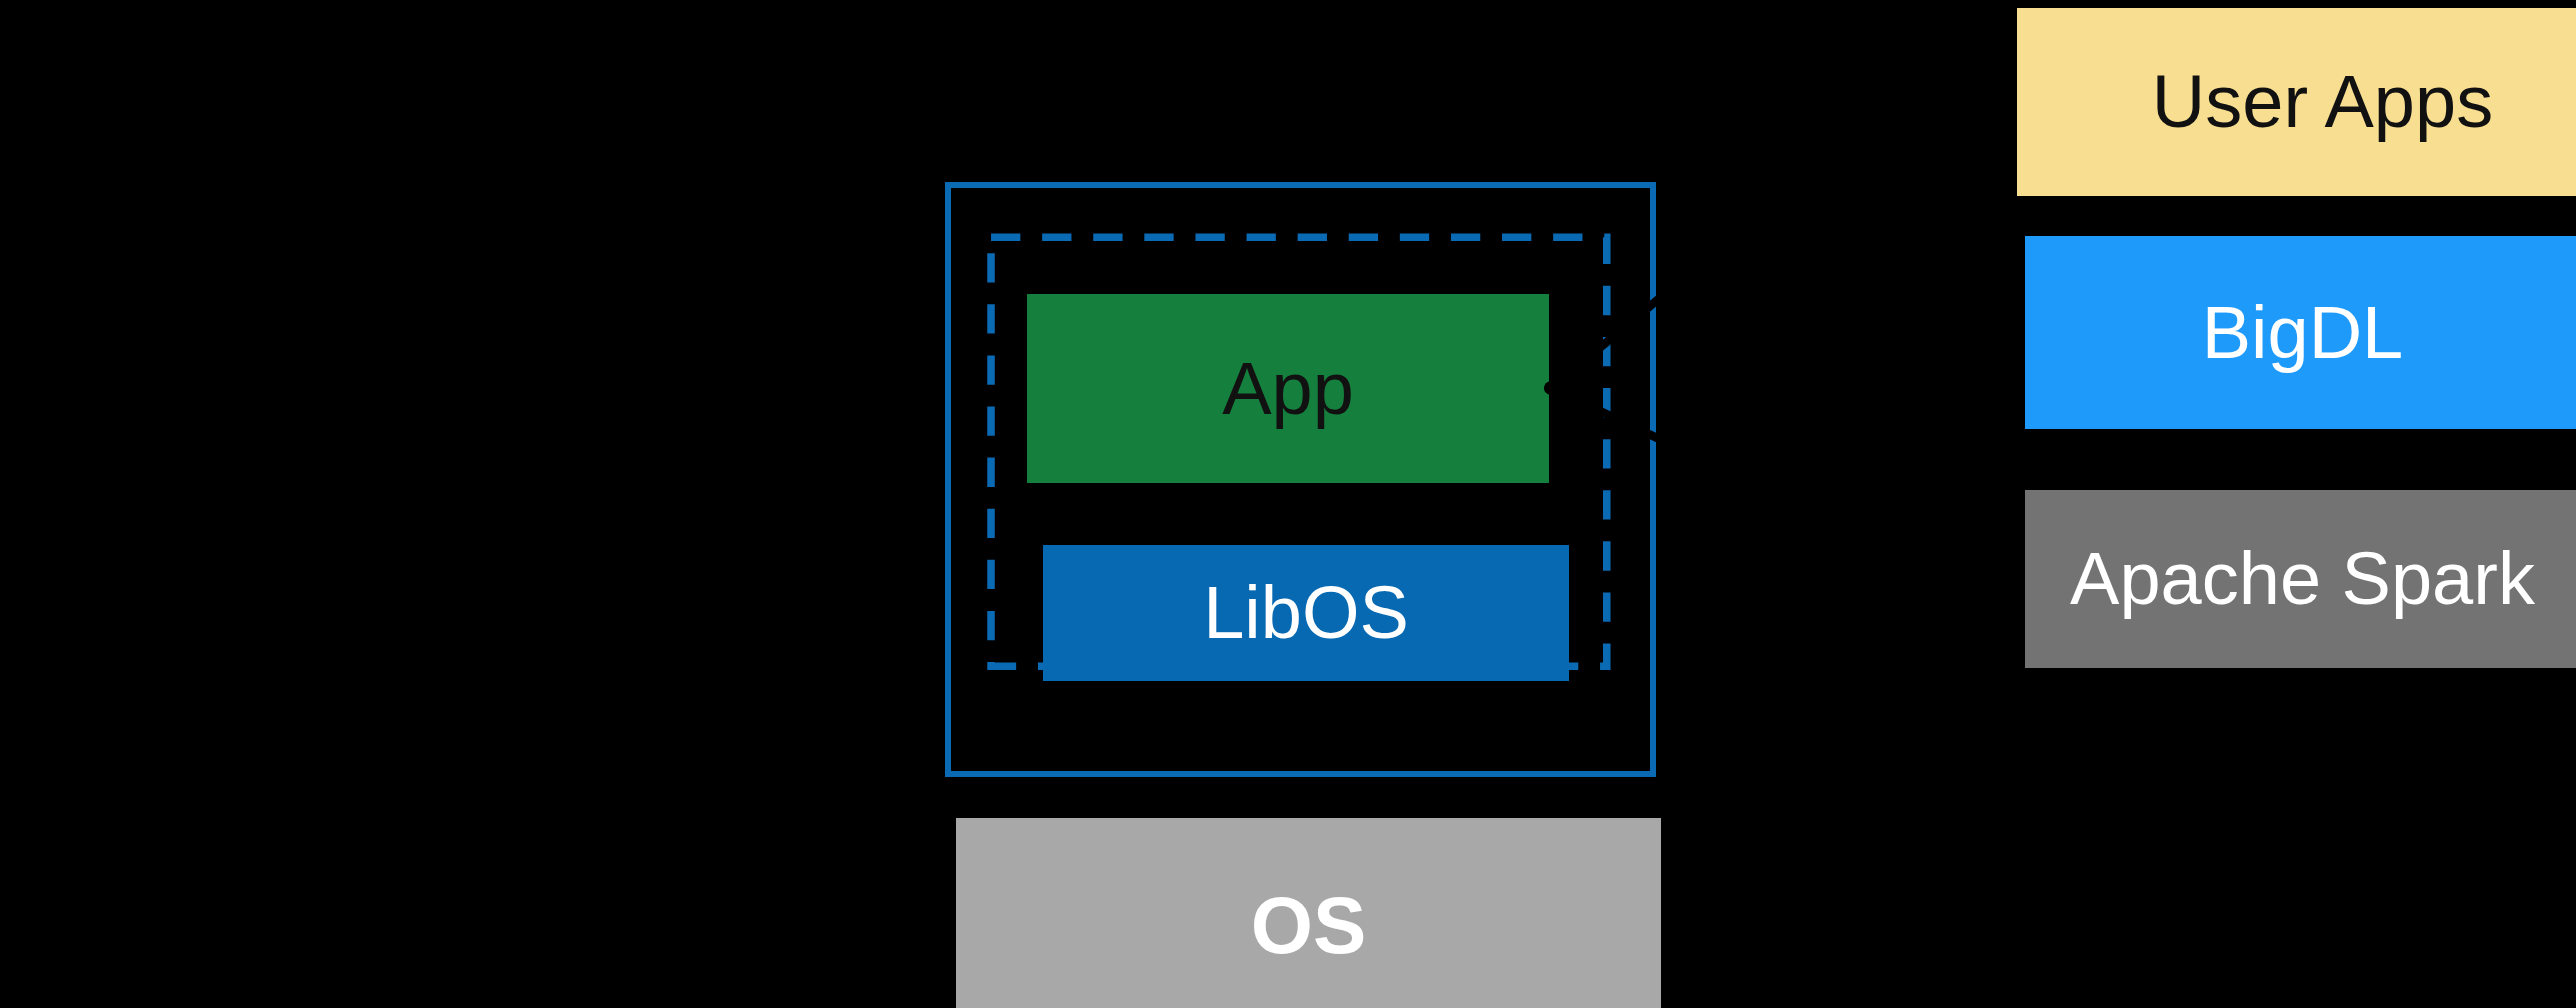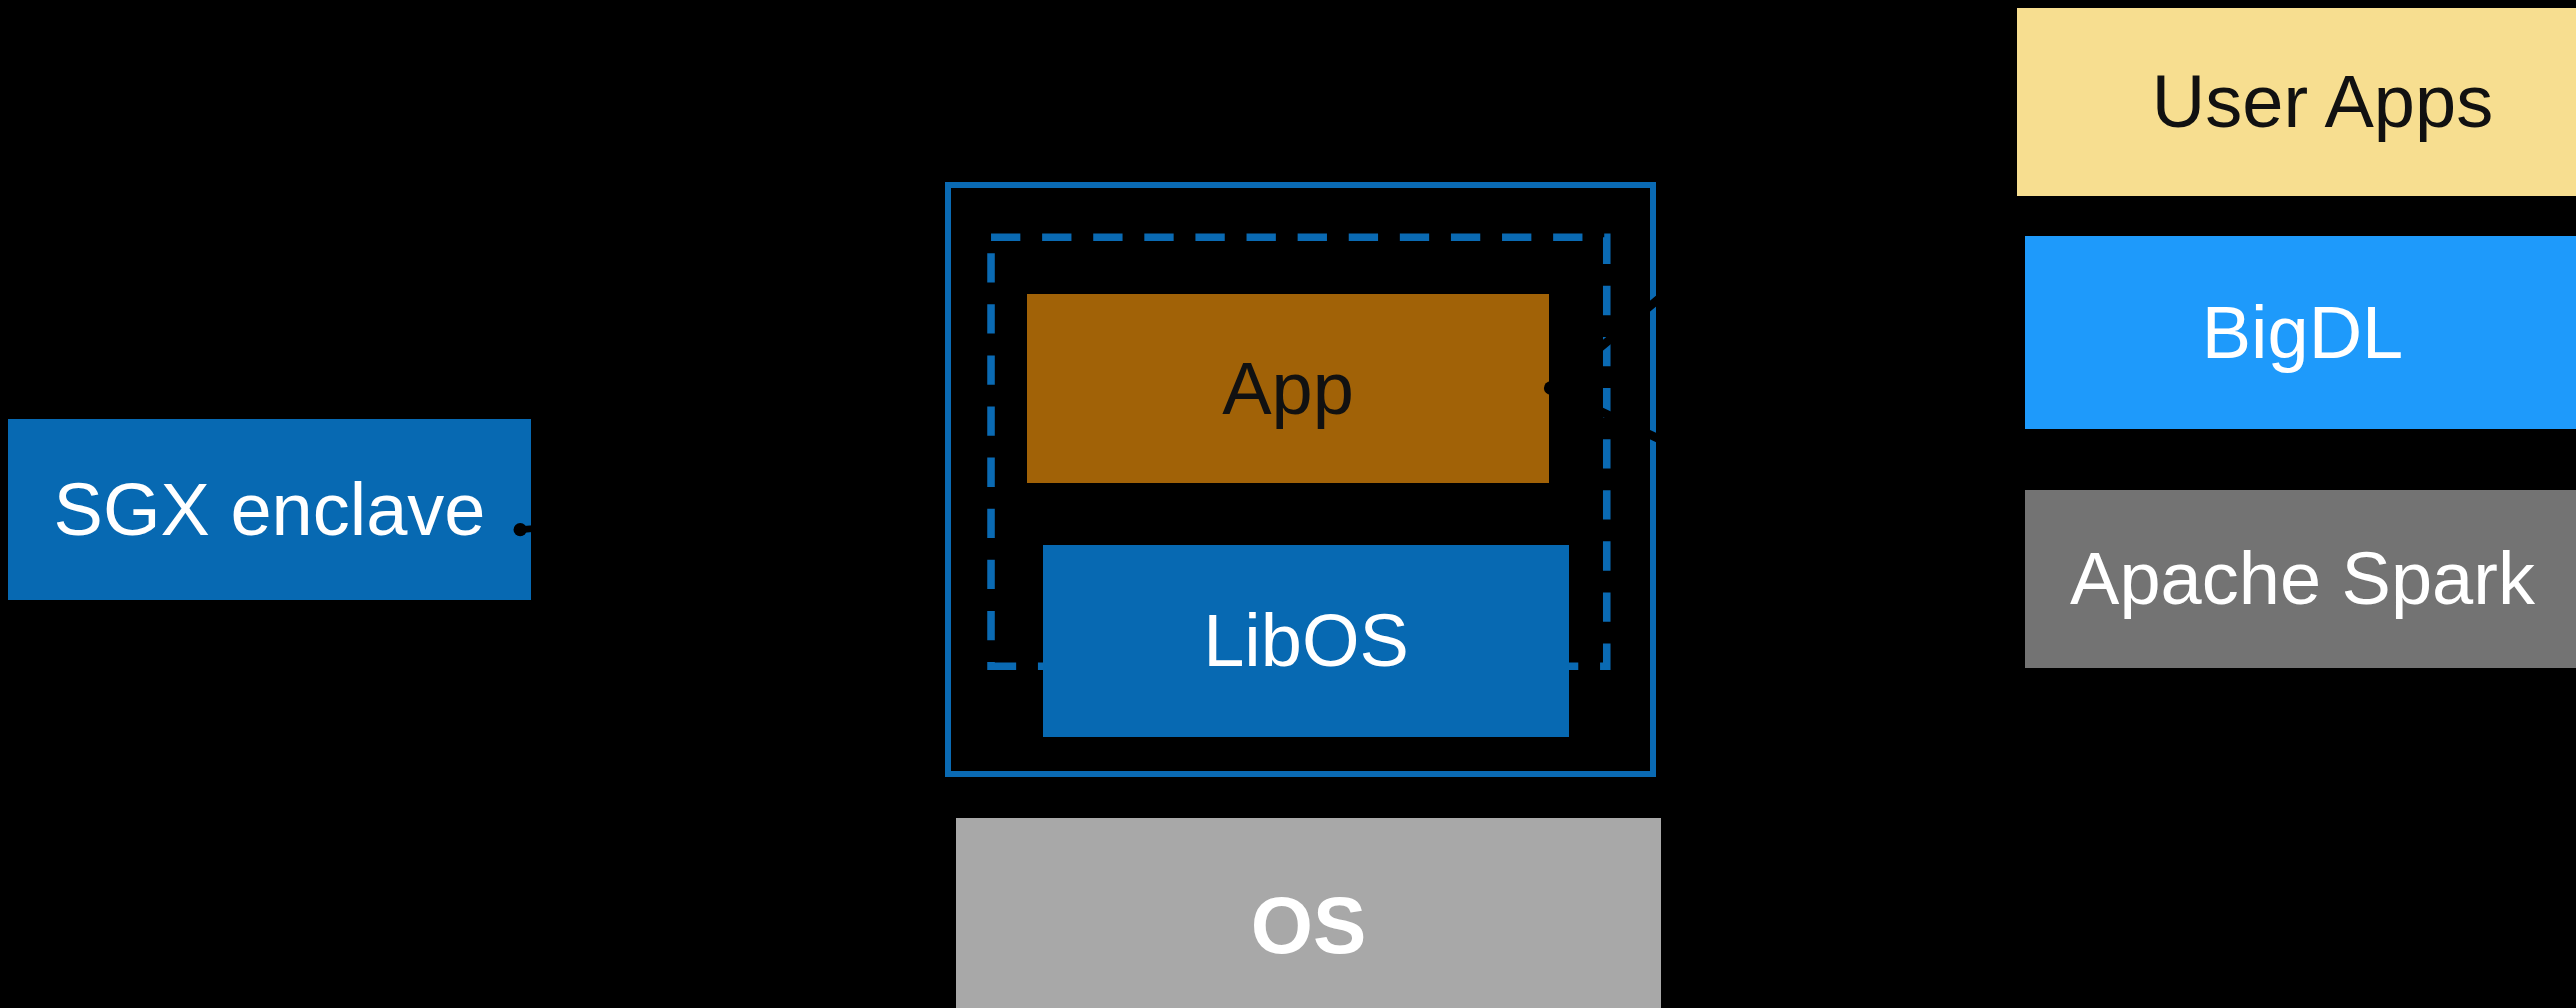--- a/index.html
+++ b/index.html
@@ -30,55 +30,52 @@
     border:6.7px solid #0A6AB3;
     box-sizing:border-box;
     background:transparent;
   }
 
   
   .layer{position:absolute;left:0;top:0;pointer-events:none;}
 
   
   #app-box{left:1027px;top:294px;width:522px;height:189px;}
-  #libos-box{left:1035px;top:545px;width:526px;height:192px;}
+  #libos-box{left:1035px;top:545px;width:526px;height:136px;}
 
   
   #os-box{left:948px;top:818px;width:705px;height:215px;font-weight:bold;font-size:80px;}
 
   
   #user-apps-box{left:2017px;top:8.4px;width:555px;height:188px;}
   #bigdl-box{left:2017px;top:236px;width:555px;height:193px;}
   #spark-box{left:2017px;top:490px;width:555px;height:178px;}
 </style>
 </head>
 <body>
 
 <div id="canvas">
 
   <div id="solid-box"></div>
 
   <svg class="layer" width="2576" height="1009" viewBox="0 0 3075 1204">
     <rect x="1183" y="283" width="735" height="512" fill="none" stroke-width="9" stroke-dasharray="35 26" style="stroke: rgb(10, 106, 179);"></rect>
   </svg>
 
-  <div id="app-box" class="box text-dark" style="background: #a16207;">
+  <div id="app-box" class="box text-dark" style="background: #15803d;">
     <span>App</span>
   </div>
   <div id="libos-box" class="box text-light" style="background: rgb(7, 105, 178);">
     <span>LibOS</span>
   </div>
 
   <div id="os-box" class="box text-light" style="background: rgb(168, 168, 168);">
     <span>OS</span>
   </div>
 
-  <div id="sgx-box" class="box text-light" style="background: rgb(7, 105, 178);">
-    <span>SGX enclave</span>
-  </div>
 
   <div id="user-apps-box" class="box text-dark" style="background: rgb(247, 222, 144); padding-left: 28px;">
     <span>User Apps</span>
   </div>
   <div id="bigdl-box" class="box text-light" style="background: rgb(30, 154, 251);">
     <span>BigDL</span>
   </div>
   <div id="spark-box" class="box text-light" style="background: #737373;">
     <span>Apache Spark</span>
   </div>

